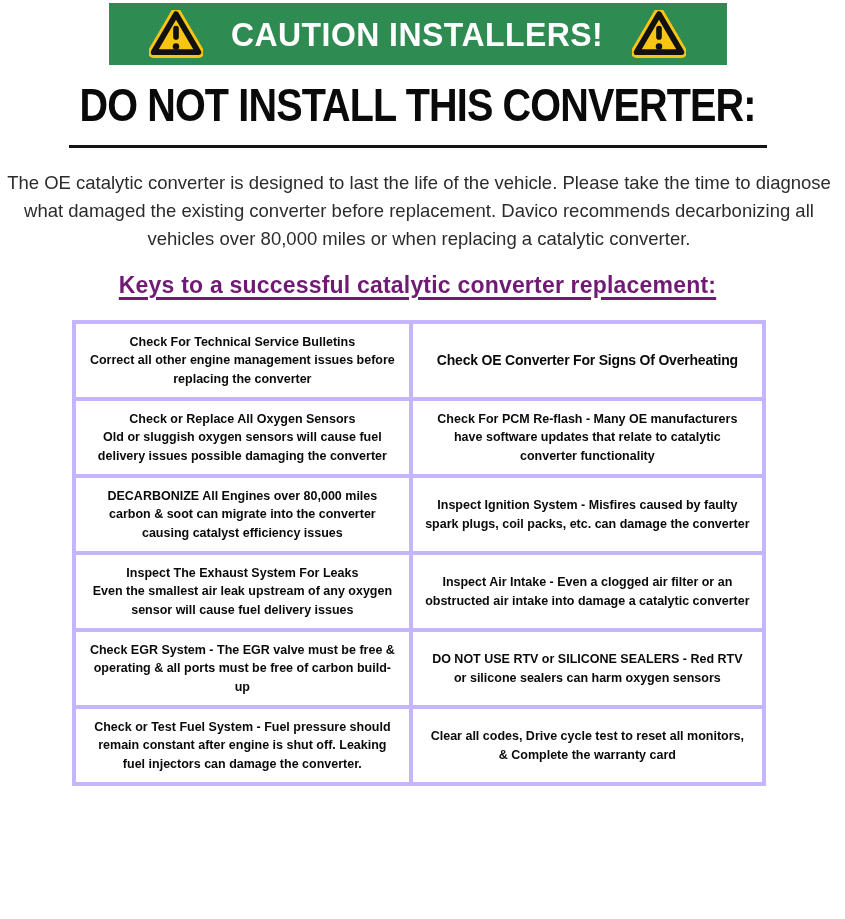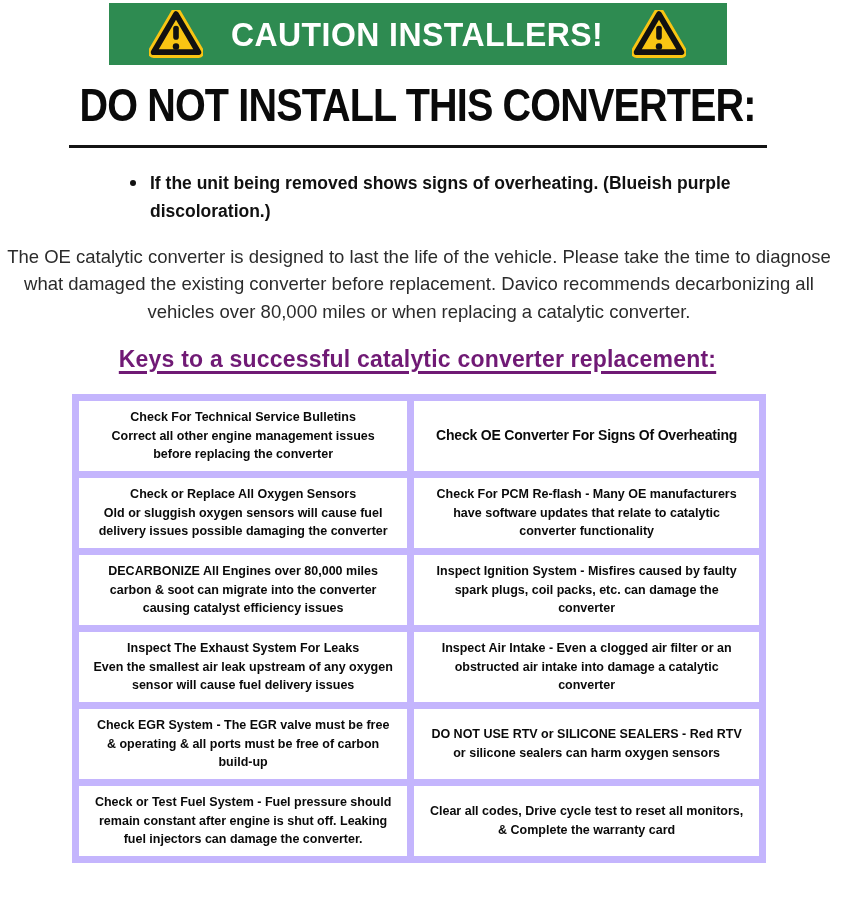--- a/index.html
+++ b/index.html
@@ -98,21 +98,21 @@
     letter-spacing: 0.2px;
   }
   
   table.keys-table {
     margin: 21px 0 0 72px;
     width: 694px;
     border-collapse: collapse;
     table-layout: fixed;
   }
   table.keys-table td {
-    border: 7px solid #c4b5fd;
+    border: 4px solid #c4b5fd;
     height: 77px;
     vertical-align: middle;
     text-align: center;
     font-size: 12.5px;
     font-weight: 700;
     line-height: 1.5;
     color: #0a0a0a;
     padding: 6px 12px;
     white-space: pre-line;
   }
@@ -139,21 +139,20 @@
       <rect x="28.6" y="19" width="6.8" height="17" rx="3.4" fill="#111111"></rect>
       <circle cx="32" cy="44" r="3.9" fill="#111111"></circle>
     </svg>
   </div>
 
   <h1 class="main-heading">DO NOT INSTALL THIS CONVERTER:</h1>
 
   <div class="divider"></div>
 
   <ul class="bullets">
-    <li>If the unit being removed shows signs of overheating. (Blueish purple discoloration.)</li>
   </ul>
 
   <p class="intro">The OE catalytic converter is designed to last the life of the vehicle. Please take the time to diagnose what damaged the existing converter before replacement. Davico recommends decarbonizing all vehicles over 80,000 miles or when replacing a catalytic converter.</p>
 
   <h2 class="keys-heading">Keys to a successful catalytic converter replacement:</h2>
 
   <table class="keys-table">
     <colgroup>
       <col class="left-col">
       <col class="right-col">

